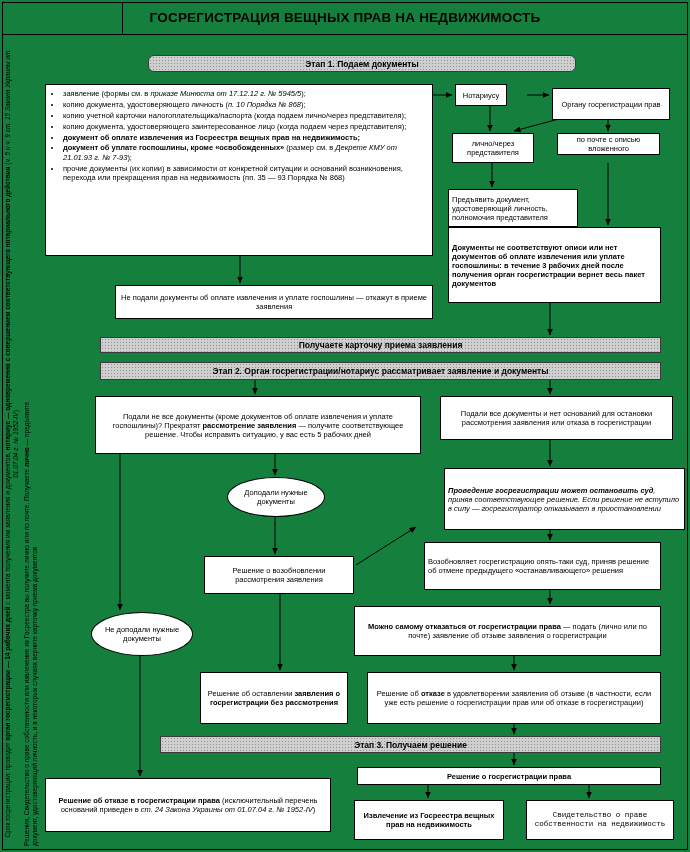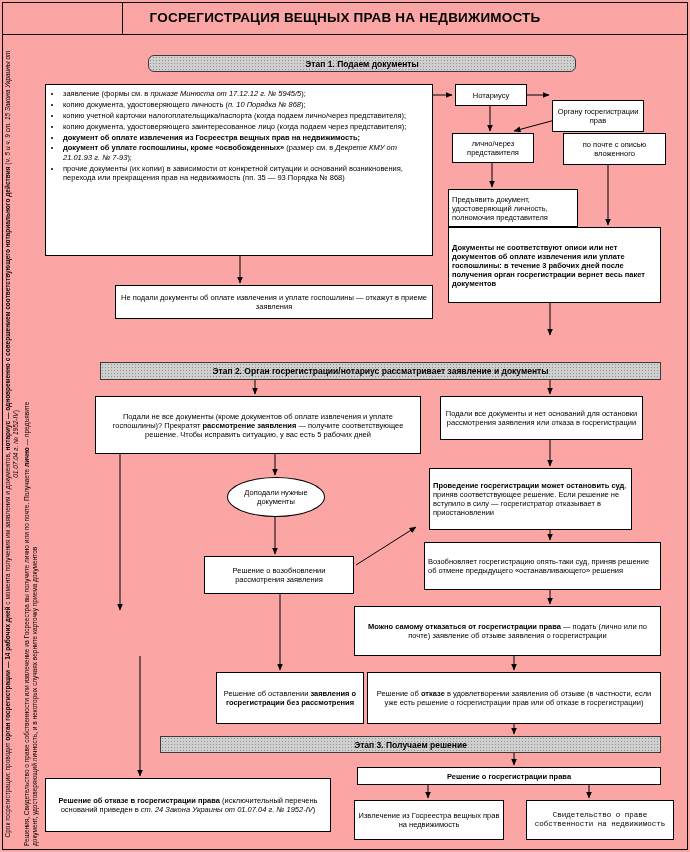--- a/index.html
+++ b/index.html
@@ -1,18 +1,18 @@
 <!DOCTYPE html>
 <html><head>
 <meta charset="utf-8">
 <style>
   * { margin:0; padding:0; box-sizing:border-box; }
   html,body { background:#fff; }
   body { font-family:"Liberation Sans", sans-serif; color:#000; }
-  .page { position:relative; width:690px; height:852px; background:#fca5a5; overflow:hidden; }
+  .page { position:relative; width:690px; height:852px; background:#15803d; overflow:hidden; }
   .frame { position:absolute; inset:2px; border:1px solid #000; z-index:3; pointer-events:none; }
   .title { position:absolute; left:0; top:2px; width:690px; height:32px; line-height:32px;
            text-align:center; font-weight:bold; font-size:13.5px; letter-spacing:.2px; z-index:2; }
   .title-rule { position:absolute; left:2px; top:34px; width:686px; height:1px; background:#000; z-index:2; }
   .title-div  { position:absolute; left:122px; top:2px; width:1px; height:32px; background:#000; z-index:2; }
 
   .vcol { position:absolute; transform:rotate(-90deg); transform-origin:0 0;
           font-size:6.5px; line-height:8px; z-index:2; }
 
   .node { position:absolute; border:1px solid #000; background:#fff; z-index:2;
@@ -89,84 +89,88 @@
         <li><span>заявление (формы см. в </span><span style="font-style: italic;">приказе Минюста от 17.12.12 г. № 5945/5</span><span>);</span></li>
         <li><span>копию документа, удостоверяющего личность (</span><span style="font-style: italic;">п. 10 Порядка № 868</span><span>);</span></li>
         <li><span>копию учетной карточки налогоплательщика/паспорта (когда подаем лично/через представителя);</span></li>
         <li><span>копию документа, удостоверяющего заинтересованное лицо (когда подаем через представителя);</span></li>
         <li><span style="font-weight: bold;">документ об оплате извлечения из Госреестра вещных прав на недвижимость;</span></li>
         <li><span style="font-weight: bold;">документ об уплате госпошлины, кроме «освобожденных»</span><span> (размер см. в </span><span style="font-style: italic;">Декрете КМУ от 21.01.93 г. № 7-93</span><span>);</span></li>
         <li><span>прочие документы (их копии) в зависимости от конкретной ситуации и оснований возникновения, перехода или прекращения прав на недвижимость (</span><span style="">пп. 35 — 93 Порядка № 868</span><span>)</span></li>
       </ul>
   </div>
 
-  <div class="node" style="left:455px; top:84px; width:72px; height:22px;">
+  <div class="node" style="left:455px; top:84px; width:52px; height:22px;">
       <span class="txt">Нотариусу</span>
     </div>
-  <div class="node" style="left:552px; top:100px; width:92px; height:32px;">
+  <div class="node" style="left:552px; top:88px; width:118px; height:32px;">
       <span class="txt">Органу госрегистрации прав</span>
     </div>
   <div class="node" style="left:452px; top:133px; width:82px; height:30px;">
       <span class="txt">лично/через представителя</span>
     </div>
-  <div class="node" style="left:557px; top:133px; width:103px; height:32px;margin-left:6px;">
+  <div class="node" style="left:557px; top:133px; width:103px; height:22px;">
       <span class="txt">по почте с описью вложенного</span>
     </div>
   <div class="node l" style="left:448px; top:189px; width:130px; height:38px;">
       <span class="txt">Предъявить документ, удостоверяющий личность, полномочия представителя</span>
     </div>
   <div class="node l bold" style="left:448px; top:227px; width:213px; height:76px;">
       <span class="txt">Документы не соответствуют описи или нет документов об оплате извлечения или уплате госпошлины: в течение 3 рабочих дней после получения орган госрегистрации вернет весь пакет документов</span>
     </div>
   <div class="node" style="left:115px; top:285px; width:318px; height:34px;">
       <span class="txt">Не подали документы об оплате извлечения и уплате госпошлины — откажут в приеме заявления</span>
     </div>
 
+  <div class="stagebar" style="left:100px; top:337px; width:561px; height:16px;">Получаете карточку приема заявления</div>
 
   <div class="stagebar" style="left:100px; top:362px; width:561px; height:18px;">Этап 2. Орган госрегистрации/нотариус рассматривает заявление и документы</div>
 
   <div class="node" style="left:95px; top:396px; width:326px; height:58px;">
       <span class="txt"><span>Подали не все документы (кроме документов об оплате извлечения и уплате госпошлины)? Прекратят </span><span style="font-weight: bold;">рассмотрение заявления</span><span> — получите соответствующее решение. Чтобы исправить ситуацию, у вас есть 5 рабочих дней</span></span>
     </div>
-  <div class="node" style="left:440px; top:396px; width:203px; height:44px;">
+  <div class="node" style="left:440px; top:396px; width:233px; height:44px;">
       <span class="txt">Подали все документы и нет оснований для остановки рассмотрения заявления или отказа в госрегистрации</span>
     </div>
 
   <div class="node oval" style="left:227px; top:477px; width:98px; height:40px;">
       <span class="txt">Доподали нужные документы</span>
     </div>
-  <div class="node l" style="left:429px; top:468px; width:203px; height:62px;">
+  <div class="node l" style="left:444px; top:468px; width:241px; height:62px;font-style:italic;">
       <span class="txt"><span style="font-weight: bold;">Проведение госрегистрации может остановить суд</span><span>, приняв соответствующее решение. Если решение не вступило в силу — госрегистратор отказывает в приостановлении</span></span>
     </div>
 
   <div class="node" style="left:204px; top:556px; width:150px; height:38px;">
       <span class="txt">Решение о возобновлении рассмотрения заявления</span>
     </div>
   <div class="node l" style="left:424px; top:542px; width:237px; height:48px;">
       <span class="txt">Возобновляет госрегистрацию опять-таки суд, приняв решение об отмене предыдущего «останавливающего» решения</span>
     </div>
 
+  <div class="node oval" style="left:91px; top:612px; width:102px; height:44px;">
+      <span class="txt">Не доподали нужные документы</span>
+    </div>
   <div class="node" style="left:354px; top:606px; width:307px; height:50px;">
       <span class="txt"><span style="font-weight: bold;">Можно самому отказаться от госрегистрации права</span><span> — подать (лично или по почте) заявление об отзыве заявления о госрегистрации</span></span>
     </div>
 
-  <div class="node" style="left:216px; top:672px; width:148px; height:52px;">
+  <div class="node" style="left:200px; top:672px; width:148px; height:52px;">
       <span class="txt"><span>Решение об оставлении </span><span style="font-weight: bold;">заявления о госрегистрации без рассмотрения</span></span>
     </div>
   <div class="node" style="left:367px; top:672px; width:294px; height:52px;">
       <span class="txt"><span>Решение об </span><span style="font-weight: bold;">отказе</span><span> в удовлетворении заявления об отзыве (в частности, если уже есть решение о госрегистрации прав или об отказе в госрегистрации)</span></span>
     </div>
 
   <div class="stagebar" style="left:160px; top:736px; width:501px; height:17px;">Этап 3. Получаем решение</div>
 
   <div class="node" style="left:45px; top:778px; width:286px; height:54px;">
       <span class="txt"><span style="font-weight: bold;">Решение об отказе в госрегистрации права</span><span> (исключительный перечень оснований приведен в </span><span style="font-style: italic;">ст. 24 Закона Украины от 01.07.04 г. № 1952-IV</span><span>)</span></span>
     </div>
   <div class="node bold" style="left:357px; top:767px; width:304px; height:18px;">
       <span class="txt">Решение о госрегистрации права</span>
     </div>
-  <div class="node" style="left:354px; top:800px; width:150px; height:40px;">
+  <div class="node" style="left:354px; top:800px; width:150px; height:40px;font-weight:bold;">
       <span class="txt">Извлечение из Госреестра вещных прав на недвижимость</span>
     </div>
   <div class="node" style="left:526px; top:800px; width:148px; height:40px;font-family:Liberation Mono, monospace;">
       <span class="txt">Свидетельство о праве собственности на недвижимость</span>
     </div>
 </div>
 
 </body></html>

